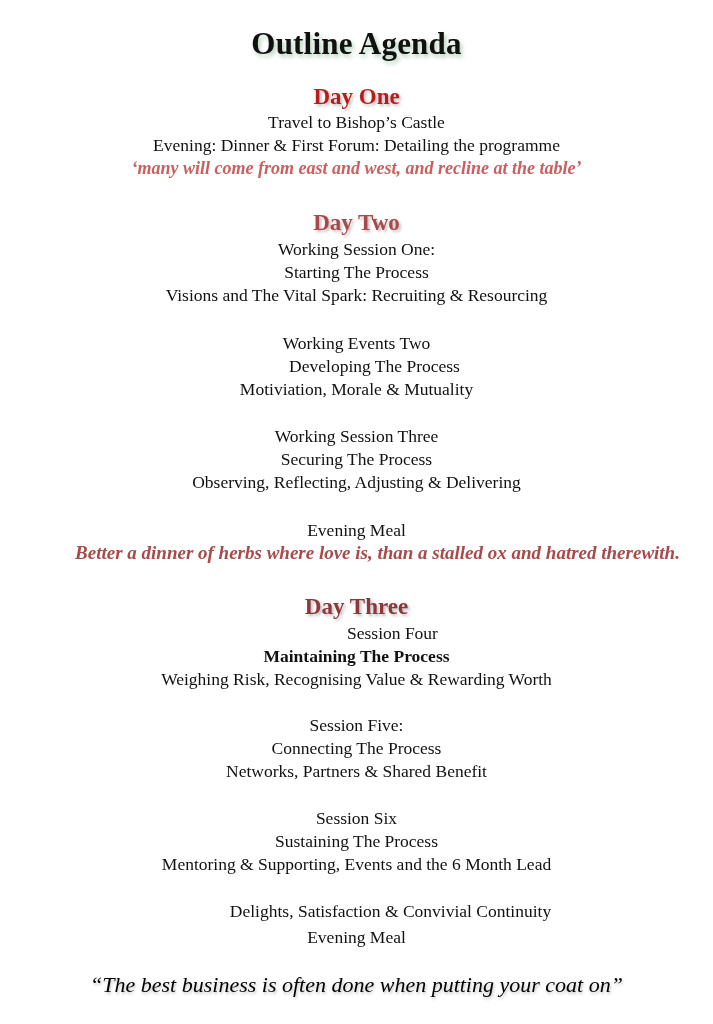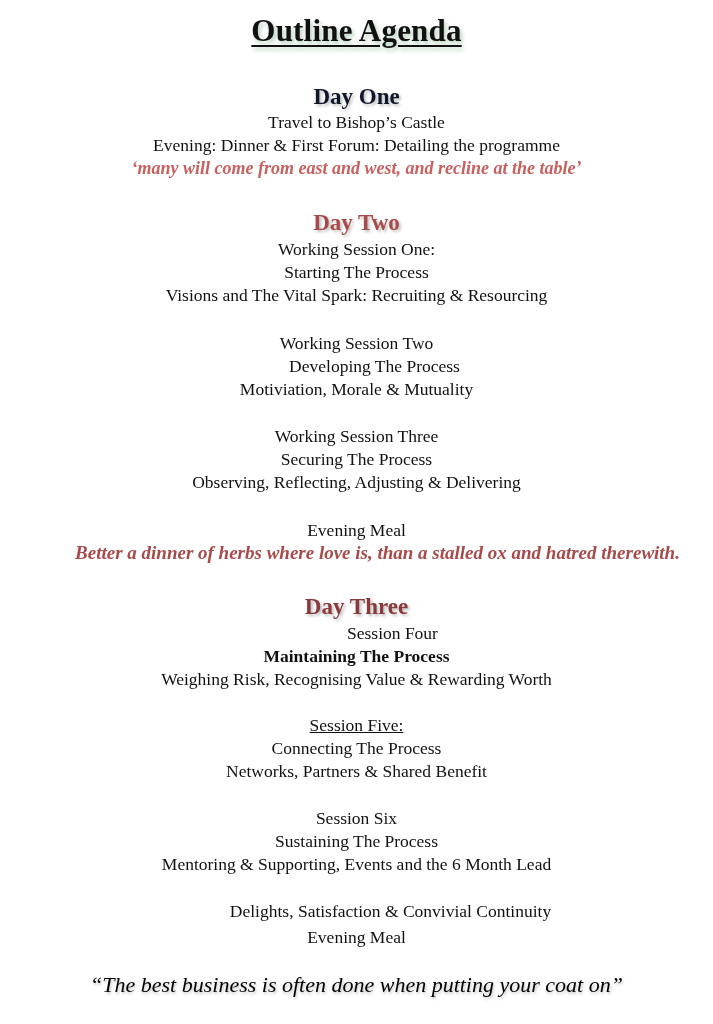--- a/index.html
+++ b/index.html
@@ -1,23 +1,23 @@
 <!DOCTYPE html>
 <html><head>
   <meta charset="utf-8">
   <style>
     html, body { margin: 0; padding: 0; background: #ffffff; }
     body { width: 713px; height: 1024px; overflow: hidden; position: relative;
            font-family: "Liberation Serif", "DejaVu Serif", serif; color: #111; }
     .abs { position: absolute; left: 0; width: 713px; text-align: center; white-space: nowrap; }
-    .title { top: 13px; font-size: 31px; font-weight: bold; text-decoration: underline;
+    .title { top: 26px; font-size: 31px; font-weight: bold; 
              text-decoration-thickness: 2px; text-underline-offset: 4px;
              text-shadow: 2px 3px 4px rgba(120,170,130,0.55); letter-spacing: 0.2px; }
     .day { font-size: 23px; font-weight: bold; text-shadow: 2px 2px 3px rgba(0,0,0,0.25); }
-    .day1 { color: #0f172a; }
+    .day1 { color: #b91c1c; }
     .day2 { color: #a84a4a; }
     .day3 { color: #8a3a3a; }
     .line { font-size: 17.5px; line-height: 23px; color: #111; }
     .quote { font-style: italic; font-weight: bold; font-size: 18px; }
     .q1 { color: #c8605f; }
     .q2 { color: #a84a4a; font-size: 19px; }
     .q3 { color: #000000; font-weight: normal; font-size: 22px; text-shadow: 1px 2px 3px rgba(0,0,0,0.25); }
   </style>
 </head>
 <body>
@@ -29,37 +29,37 @@
   <div class="abs day day1" style="top:84px;">Day One</div>
   <div class="abs line" style="top:111px;">Travel to Bishop’s Castle</div>
   <div class="abs line" style="top:134px;">Evening: Dinner &amp; First Forum: Detailing the programme</div>
   <div class="abs quote q1" style="top:158px;">‘many will come from east and west, and recline at the table’</div>
 
   <div class="abs day day2" style="top:210px;">Day Two</div>
   <div class="abs line" style="top:238px;">Working Session One:</div>
   <div class="abs line" style="top:261px;">Starting The Process</div>
   <div class="abs line" style="top:284px;">Visions and The Vital Spark: Recruiting &amp; Resourcing</div>
 
-  <div class="abs line" style="top:332px;">Working Session Two</div>
+  <div class="abs line" style="top:332px;">Working Events Two</div>
   <div class="abs line" style="top:355px;padding-left:18px;">Developing The Process</div>
   <div class="abs line" style="top:378px;">Motiviation, Morale &amp; Mutuality</div>
 
   <div class="abs line" style="top:425px;">Working Session Three</div>
   <div class="abs line" style="top:448px;">Securing The Process</div>
   <div class="abs line" style="top:471px;">Observing, Reflecting, Adjusting &amp; Delivering</div>
 
   <div class="abs line" style="top:519px;">Evening Meal</div>
   <div class="abs quote q2" style="top:542px;padding-left:21px;">Better a dinner of herbs where love is, than a stalled ox and hatred therewith.</div>
 
   <div class="abs day day3" style="top:594px;">Day Three</div>
   <div class="abs line" style="top:622px;padding-left:36px;">Session Four</div>
   <div class="abs line" style="top:645px;font-weight:bold;">Maintaining The Process</div>
   <div class="abs line" style="top:668px;">Weighing Risk, Recognising Value &amp; Rewarding Worth</div>
 
-  <div class="abs line" style="top:714px;text-decoration:underline;">Session Five:</div>
+  <div class="abs line" style="top:714px;">Session Five:</div>
   <div class="abs line" style="top:737px;">Connecting The Process</div>
   <div class="abs line" style="top:760px;">Networks, Partners &amp; Shared Benefit</div>
 
   <div class="abs line" style="top:807px;">Session Six</div>
   <div class="abs line" style="top:830px;">Sustaining The Process</div>
   <div class="abs line" style="top:853px;font-family:Liberation Serif, serif;">Mentoring &amp; Supporting, Events and the 6 Month Lead</div>
 
   <div class="abs line" style="top:900px;margin-left:34px;">Delights, Satisfaction &amp; Convivial Continuity</div>
   <div class="abs line" style="top:926px;">Evening Meal</div>
 

